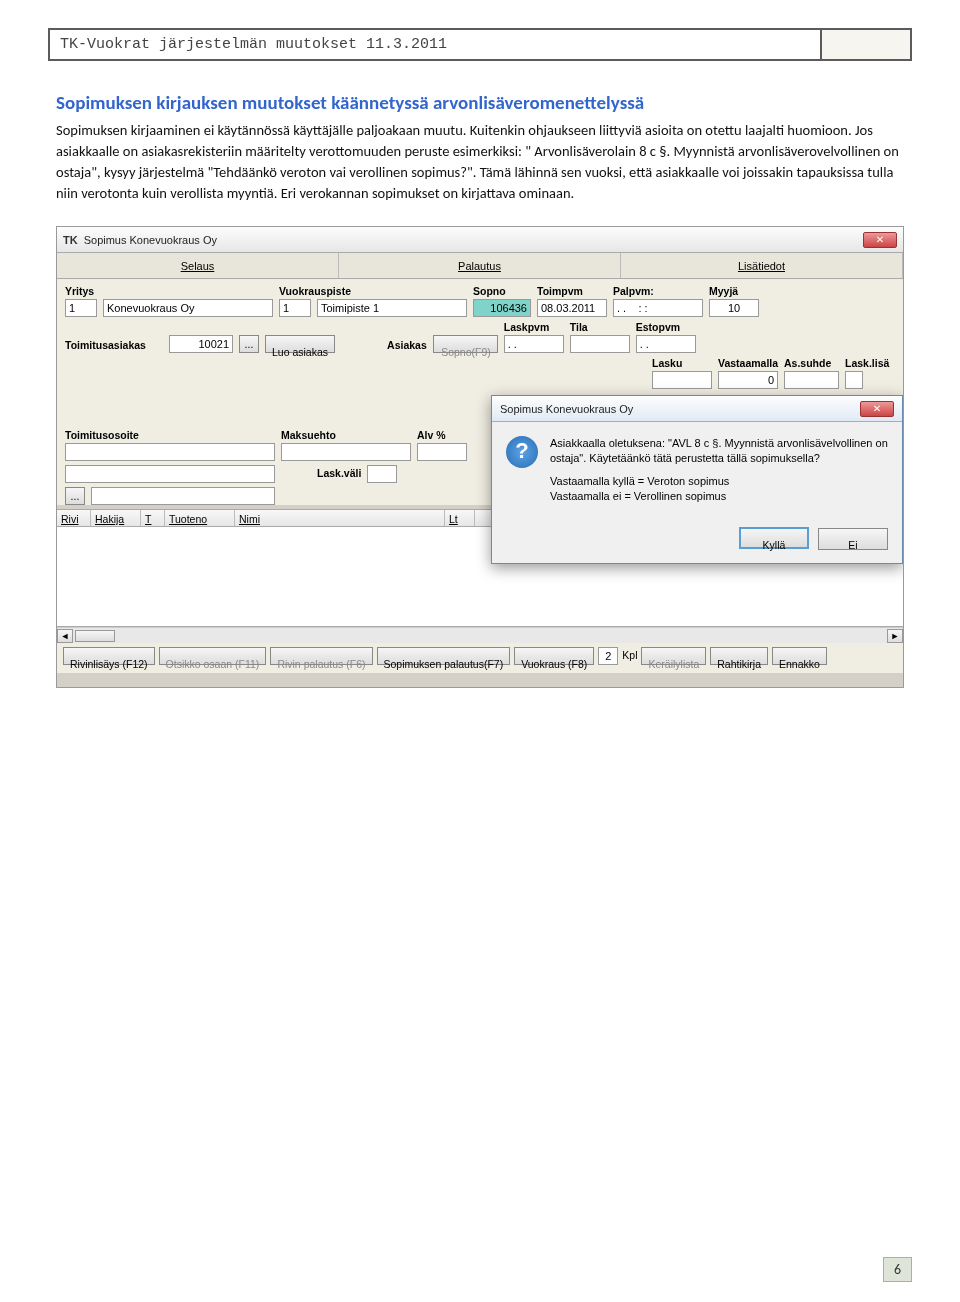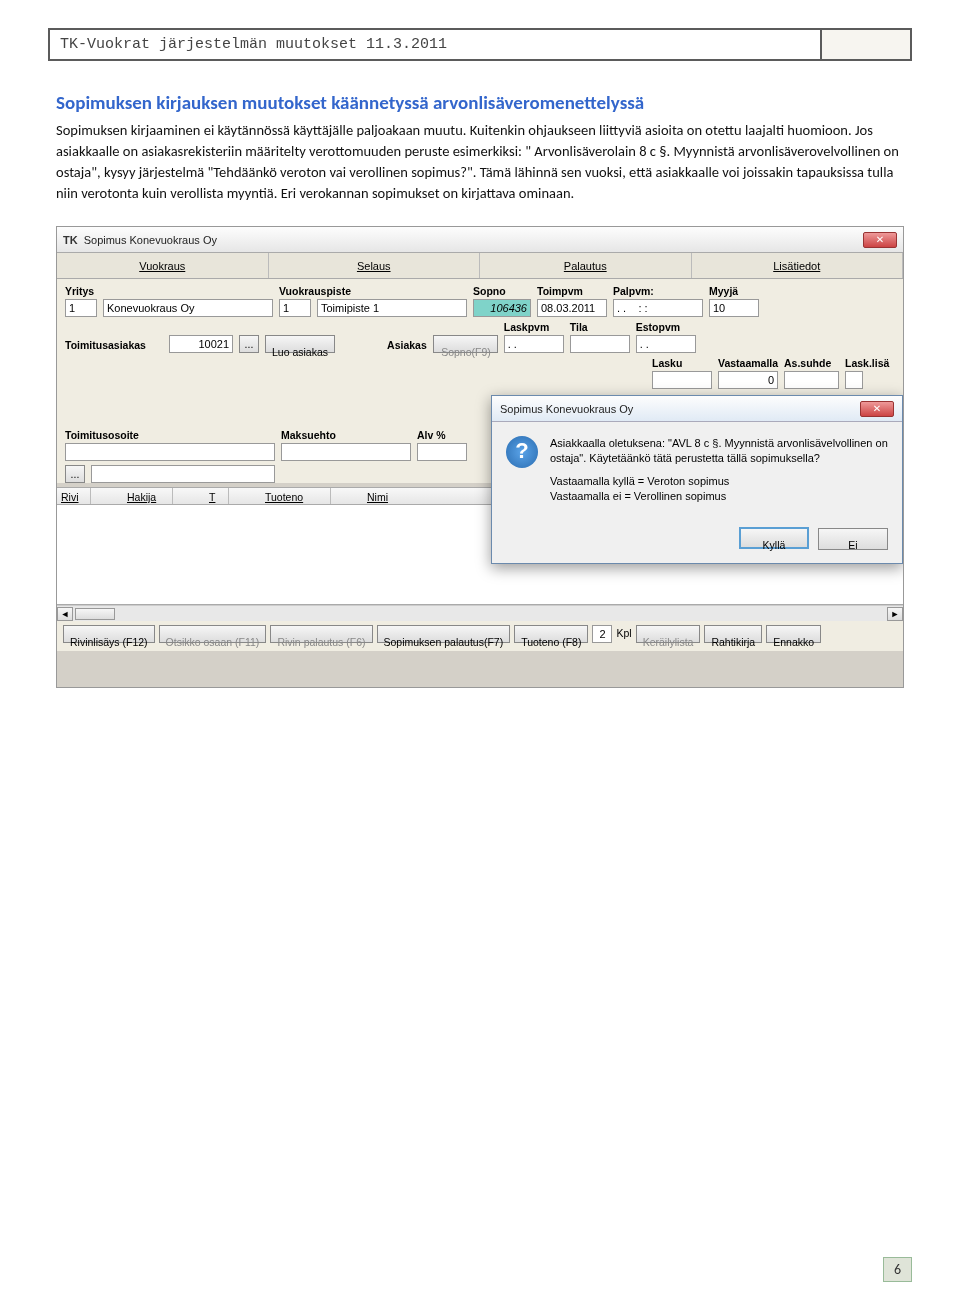--- a/index.html
+++ b/index.html
@@ -15,25 +15,25 @@
   .tk-logo { font-weight: bold; color: #333; margin-right: 6px; font-size: 11px; }
   .win-title { flex: 1; color: #222; }
   .close-x { width: 34px; height: 16px; background: linear-gradient(#e99,#c44); border: 1px solid #933; border-radius: 2px; color: #fff; text-align: center; line-height: 13px; font-size: 10px; }
   .toolbar-tabs { display: flex; background: #e8e5da; border-bottom: 1px solid #aaa; height: 26px; }
   .toolbar-tabs .tab { flex: 1; text-align: center; line-height: 26px; text-decoration: underline; color: #000; border-right: 1px solid #bbb; }
   .form-area { background: #f0ede2; padding: 6px 8px 0 8px; position: relative; }
   .lbl { font-size: 10.5px; color: #000; font-weight: bold; display: block; margin-bottom: 2px; white-space: nowrap; }
   .row { display: flex; gap: 6px; margin-bottom: 4px; }
   .fcell { display: flex; flex-direction: column; }
   input.inp, .inp { height: 18px; border: 1px solid #999; background: #fff; padding: 0 3px; font-size: 11px; font-family: inherit; }
-  .inp.hl { background: #7fd3c9; font-style: italic; }
+  .inp.hl { background: #7fd3c9; }
   .btn-sm { height: 18px; border: 1px solid #888; background: linear-gradient(#f6f6f6,#ddd); font-size: 10.5px; padding: 8px 6px; line-height: 16px; }
   .btn-sm.dis { color: #888; text-align: right; }
   .sq { width: 20px; text-align: center; padding: 0; }
-  .grid-header { display: flex; background: linear-gradient(#f8f8f8,#e6e6e6); border-top: 1px solid #aaa; border-bottom: 1px solid #aaa; height: 18px; gap: 32px; }
+  .grid-header { display: flex; background: linear-gradient(#f8f8f8,#e6e6e6); border-top: 1px solid #aaa; border-bottom: 1px solid #aaa; height: 18px; }
   .grid-header .gh { border-right: 1px solid #bbb; padding: 0 4px; line-height: 18px; font-size: 10.5px; text-decoration: underline; }
   .grid-body { background: #fff; height: 100px; border-bottom: 1px solid #aaa; position: relative; }
   .scrollbar-h { height: 16px; background: #e8e8e8; border-top: 1px solid #ccc; display: flex; align-items: center; }
   .sb-btn { width: 16px; height: 14px; border: 1px solid #999; background: linear-gradient(#f6f6f6,#ddd); text-align: center; line-height: 12px; font-size: 9px; }
   .sb-thumb { width: 40px; height: 12px; border: 1px solid #999; background: linear-gradient(#f6f6f6,#ddd); margin-left: 2px; }
   .bottom-btns { background: #f0ede2; padding: 4px 6px; display: flex; flex-wrap: wrap; gap: 4px; align-items: center; }
   .bottom-btns .btn-sm { white-space: nowrap; }
   .dialog { position: absolute; right: 0; top: 168px; width: 412px; background: #f0f0f0; border: 1px solid #6b8aad; box-shadow: 0 4px 14px rgba(0,0,0,0.4); font-size: 11px; }
   .dialog .dlg-title { background: linear-gradient(#fdfdfd,#e0eaf5); height: 26px; display: flex; align-items: center; padding: 0 8px; border-bottom: 1px solid #aab; }
   .dialog .dlg-title span { flex: 1; color: #222; }
@@ -59,21 +59,20 @@
   <div class="body-text">Sopimuksen kirjaaminen ei käytännössä käyttäjälle paljoakaan muutu. Kuitenkin ohjaukseen liittyviä asioita on otettu laajalti huomioon. Jos asiakkaalle on asiakasrekisteriin määritelty verottomuuden peruste esimerkiksi: " Arvonlisäverolain 8 c §. Myynnistä arvonlisäverovelvollinen on ostaja", kysyy järjestelmä "Tehdäänkö veroton vai verollinen sopimus?". Tämä lähinnä sen vuoksi, että asiakkaalle voi joissakin tapauksissa tulla niin verotonta kuin verollista myyntiä. Eri verokannan sopimukset on kirjattava ominaan.</div>
 
   <div class="screenshot">
     <div class="win-titlebar">
       <span class="tk-logo">TK</span>
       <span class="win-title">Sopimus Konevuokraus Oy</span>
       <div class="close-x">✕</div>
     </div>
 
     <div class="toolbar-tabs">
-      <div class="tab">Vuokraus</div>
       <div class="tab">Selaus</div>
       <div class="tab">Palautus</div>
       <div class="tab">Lisätiedot</div>
     </div>
 
     <div class="form-area">
       <div class="row">
         <div class="fcell" style="width:32px;">
             <span class="lbl">Yritys</span>
             <input class="inp" value="1" style="">
@@ -97,21 +96,21 @@
         <div class="fcell" style="width:70px;">
             <span class="lbl">Toimpvm</span>
             <input class="inp" value="08.03.2011" style="">
           </div>
         <div class="fcell" style="width:90px;">
             <span class="lbl">Palpvm:</span>
             <input class="inp" value=". .    : :" style="">
           </div>
         <div class="fcell" style="width:50px;">
             <span class="lbl">Myyjä</span>
-            <input class="inp" style="text-align: left;" value="10">
+            <input class="inp" style="text-align: center;" value="10">
           </div>
       </div>
 
       <div class="row" style="align-items:flex-end;">
         <div class="fcell" style="width:98px;">
             <span class="lbl">Toimitusasiakas</span>
           </div>
         <input class="inp" style="width: 64px; text-align: right;" value="10021">
         <button class="btn-sm sq">...</button>
         <button class="btn-sm">Luo asiakas</button>
@@ -180,20 +179,26 @@
         <div class="fcell" style="width:50px;">
             <span class="lbl">Alv %</span>
             <input class="inp" style="">
           </div>
         <div style="flex:1;"></div>
         <div class="fcell">
             <span class="lbl">Myyntilähete</span>
           </div>
       </div>
 
+      <div class="row">
+        <input class="inp" style="width: 210px;">
+        <div style="width:30px;"></div>
+        <span class="lbl" style="align-self:center;">Lask.väli</span>
+        <input class="inp" style="width: 30px;">
+      </div>
 
       <div class="row">
         <button class="btn-sm sq">...</button>
         <input class="inp" style="width: 184px;">
       </div>
     </div>
 
     <div class="grid-header">
       <div class="gh" style="width:34px;">Rivi</div>
       <div class="gh" style="width:50px;">Hakija</div>
@@ -209,21 +214,21 @@
       <div class="sb-thumb"></div>
       <div style="flex:1;"></div>
       <div class="sb-btn">►</div>
     </div>
 
     <div class="bottom-btns">
       <button class="btn-sm">Rivinlisäys (F12)</button>
       <button class="btn-sm dis">Otsikko osaan (F11)</button>
       <button class="btn-sm dis">Rivin palautus  (F6)</button>
       <button class="btn-sm">Sopimuksen palautus(F7)</button>
-      <button class="btn-sm">Tuoteno (F8)</button>
+      <button class="btn-sm">Vuokraus (F8)</button>
       <input class="inp" style="width: 20px; text-align: center;" value="2">
       <span class="lbl" style="font-weight:normal;">Kpl</span>
       <button class="btn-sm dis">Keräilylista</button>
       <button class="btn-sm">Rahtikirja</button>
       <button class="btn-sm">Ennakko</button>
       <div style="flex-basis:100%;height:0;"></div>
 
     </div>
 
     <div class="dialog">

